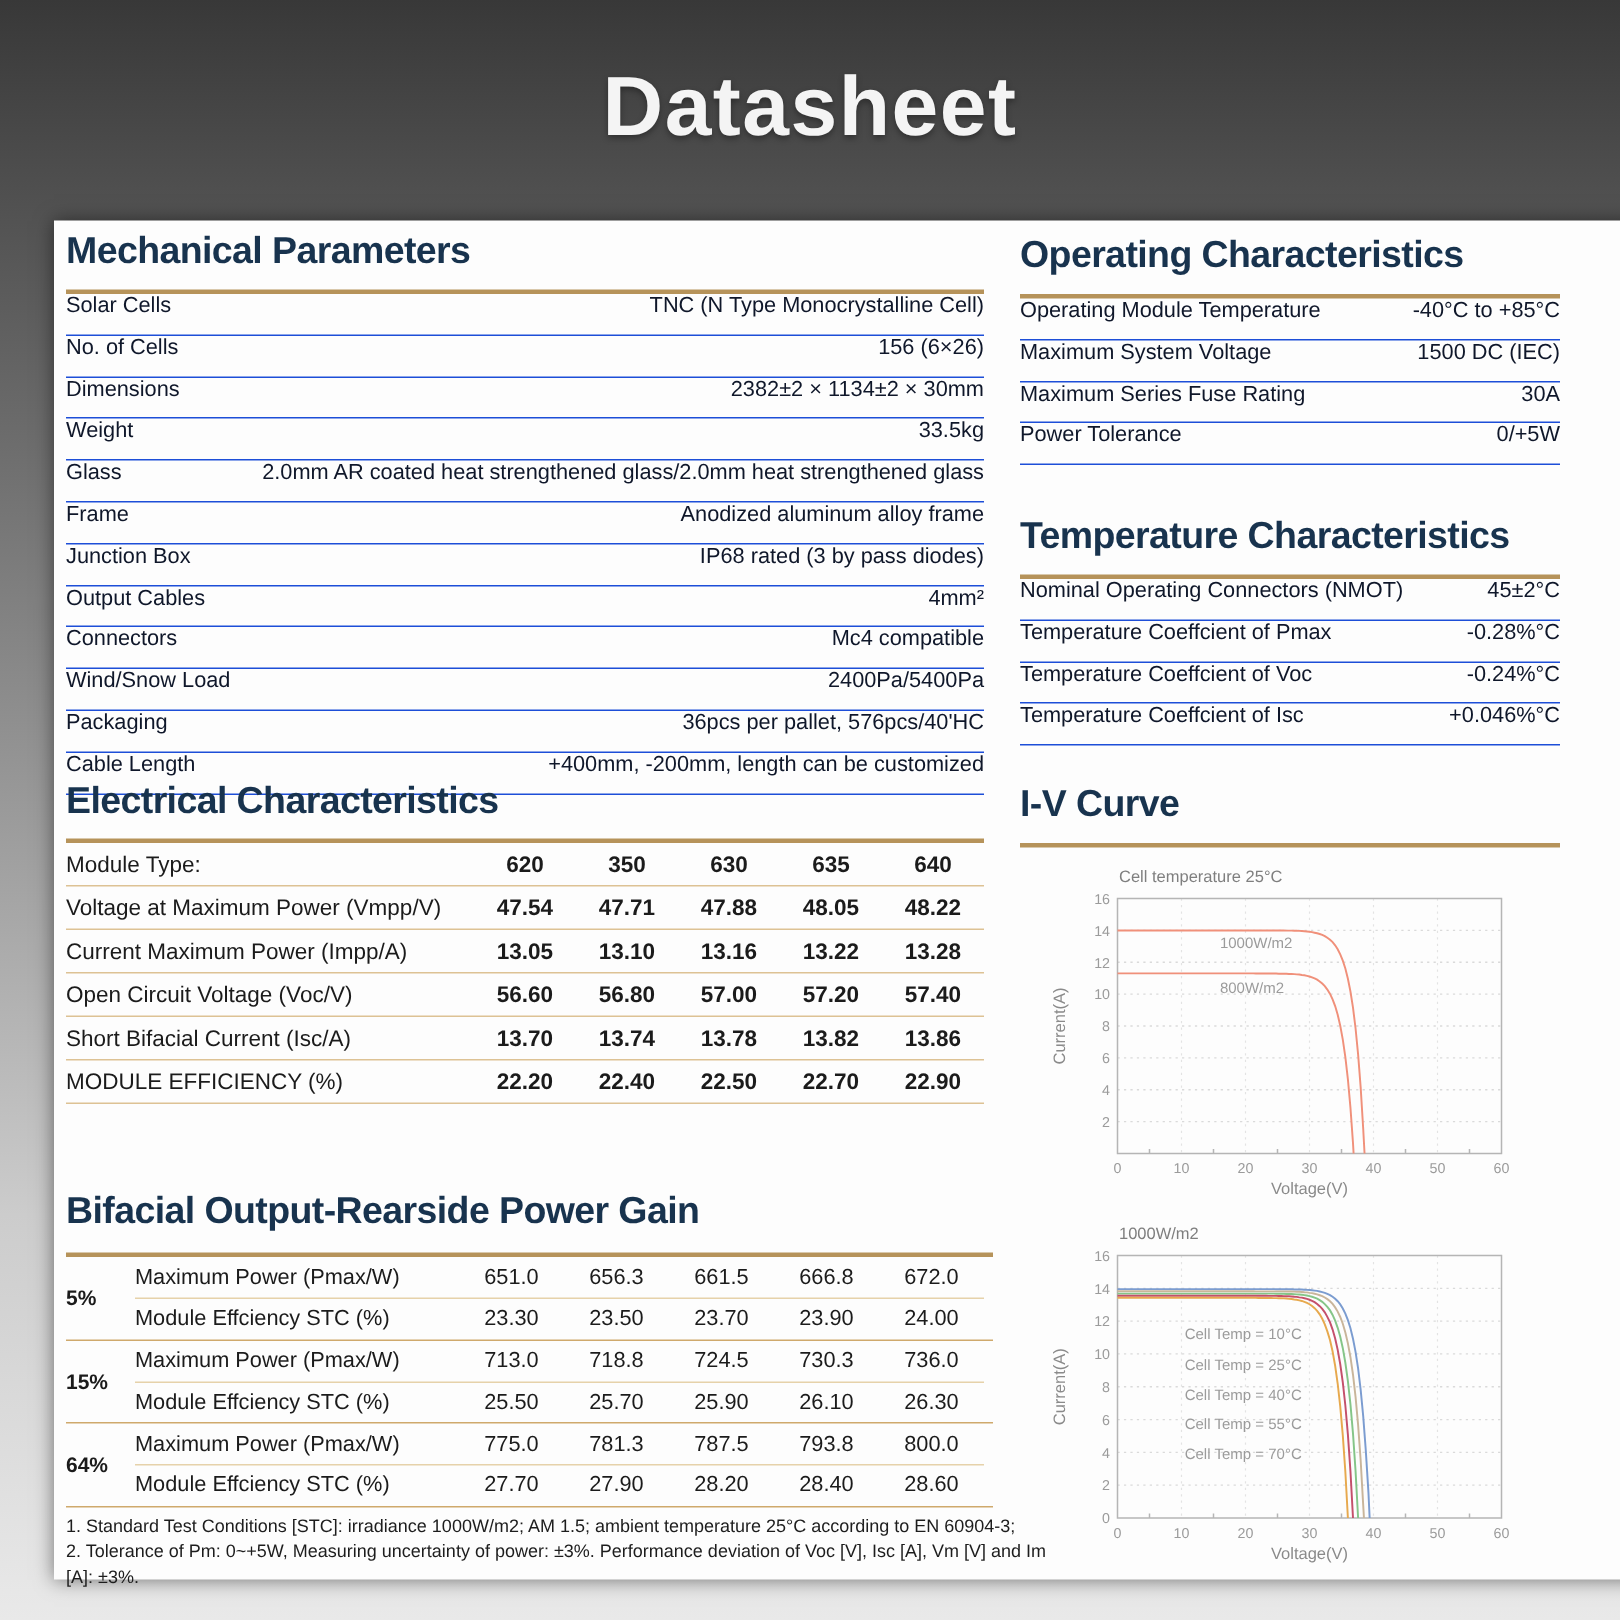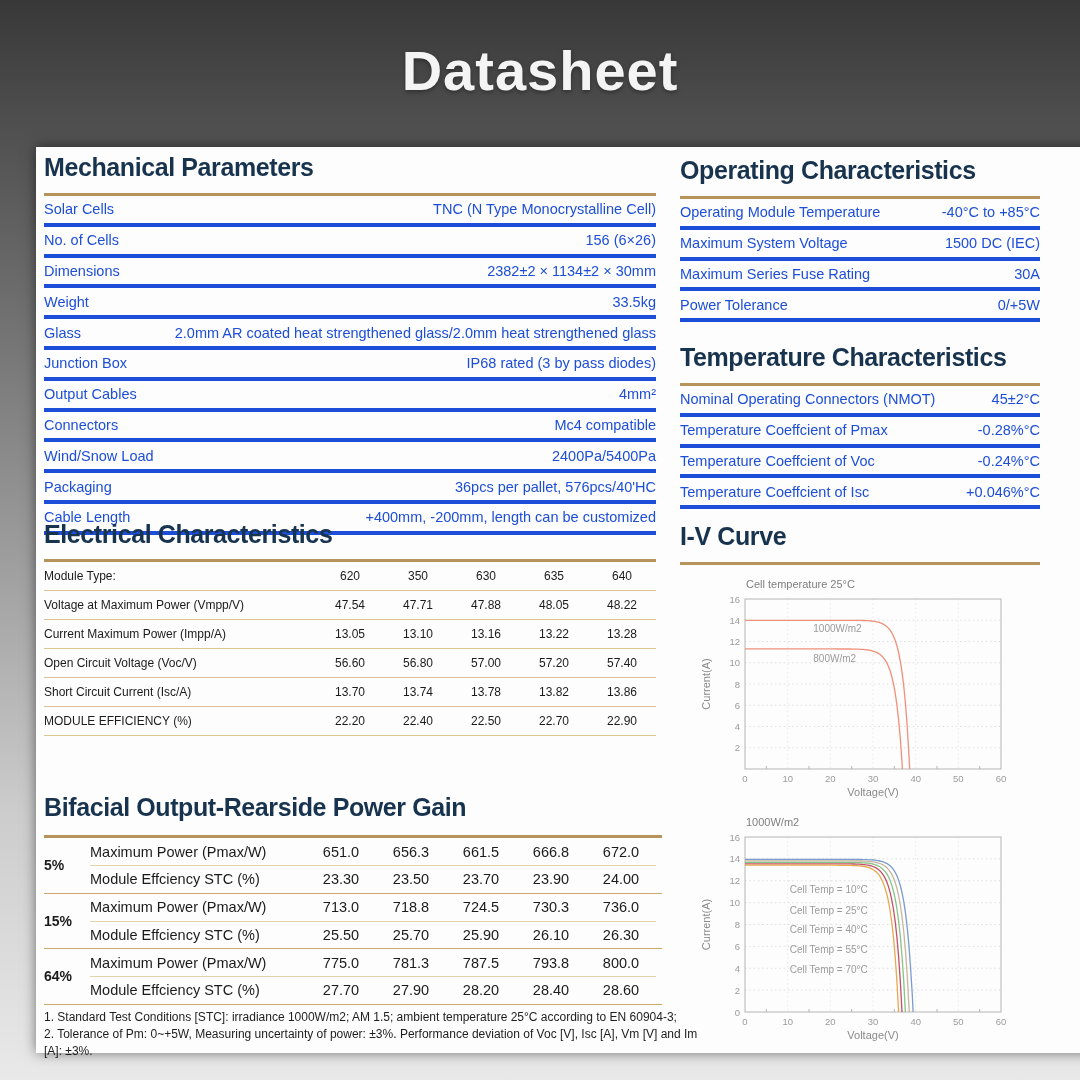--- a/index.html
+++ b/index.html
@@ -17,28 +17,28 @@
   .sec-temp{left:644px;top:195px;width:360px;}
   .sec-elec{left:8px;top:372px;width:612px;}
   .sec-iv{left:644px;top:374px;width:360px;}
   .sec-bif{left:8px;top:645px;width:618px;}
   .notes{position:absolute;left:8px;top:862px;width:660px;font-size:12px;line-height:17px;color:#1d1d1d;}
   h2{margin:0;font-size:25px;line-height:30px;font-weight:bold;color:#18334e;letter-spacing:-0.4px;white-space:nowrap;}
   .rule{height:3px;background:#b6935a;margin-top:11px;}
   .sec-elec .rule{margin-top:10px;}
   .sec-bif .rule{margin-top:13px;}
   
-  .kv-row{display:flex;justify-content:space-between;align-items:center;height:26.8px;
-    border-bottom:4px solid #1d4ed8;font-size:14.5px;color:#1d4ed8;}
+  .kv-row{display:flex;justify-content:space-between;align-items:flex-start;height:26.8px;
+    border-bottom:1px solid #1d4ed8;font-size:14.5px;color:#0f172a;}
   .kv-label{white-space:nowrap;}
   .kv-value{white-space:nowrap;text-align:right;}
   
   .elec-row{display:grid;grid-template-columns:272px repeat(5,68px);align-items:center;height:28px;
-    border-bottom:1px solid #ddc294;font-size:12px;color:#1b1b1b;}
-  .elec-row .val{text-align:center;}
+    border-bottom:1px solid #ddc294;font-size:15px;color:#1b1b1b;}
+  .elec-row .val{text-align:center;font-weight:bold;}
   
   .bi-group{display:grid;grid-template-columns:46px 216px repeat(5,70px);grid-auto-rows:27.3px;
     border-bottom:1.5px solid #cfa96c;font-size:14.5px;color:#1b1b1b;}
   .bi-group > div{height:100%;display:flex;align-items:center;}
   .bi-gain{grid-row:1/3;font-weight:bold;font-size:14px;}
   .bi-val{justify-content:center;}
   .isep{border-bottom:1px solid #e6d2aa;}
   
   .chart{position:absolute;}
   .chart1{left:654px;top:424px;}
@@ -73,20 +73,24 @@
           </div>
           <div class="kv-row">
             <span class="kv-label">Weight</span>
             <span class="kv-value">33.5kg</span>
           </div>
           <div class="kv-row">
             <span class="kv-label">Glass</span>
             <span class="kv-value">2.0mm AR coated heat strengthened glass/2.0mm heat strengthened glass</span>
           </div>
           <div class="kv-row">
+            <span class="kv-label">Frame</span>
+            <span class="kv-value">Anodized aluminum alloy frame</span>
+          </div>
+          <div class="kv-row">
             <span class="kv-label">Junction Box</span>
             <span class="kv-value">IP68 rated (3 by pass diodes)</span>
           </div>
           <div class="kv-row">
             <span class="kv-label">Output Cables</span>
             <span class="kv-value">4mm²</span>
           </div>
           <div class="kv-row">
             <span class="kv-label">Connectors</span>
             <span class="kv-value">Mc4 compatible</span>
@@ -182,21 +186,21 @@
           </div>
           <div class="elec-row">
             <div class="lbl">Open Circuit Voltage (Voc/V)</div>
             <div class="val">56.60</div>
             <div class="val">56.80</div>
             <div class="val">57.00</div>
             <div class="val">57.20</div>
             <div class="val">57.40</div>
           </div>
           <div class="elec-row">
-            <div class="lbl">Short Circuit Current (Isc/A)</div>
+            <div class="lbl">Short Bifacial Current (Isc/A)</div>
             <div class="val">13.70</div>
             <div class="val">13.74</div>
             <div class="val">13.78</div>
             <div class="val">13.82</div>
             <div class="val">13.86</div>
           </div>
           <div class="elec-row">
             <div class="lbl">MODULE EFFICIENCY (%)</div>
             <div class="val">22.20</div>
             <div class="val">22.40</div>

